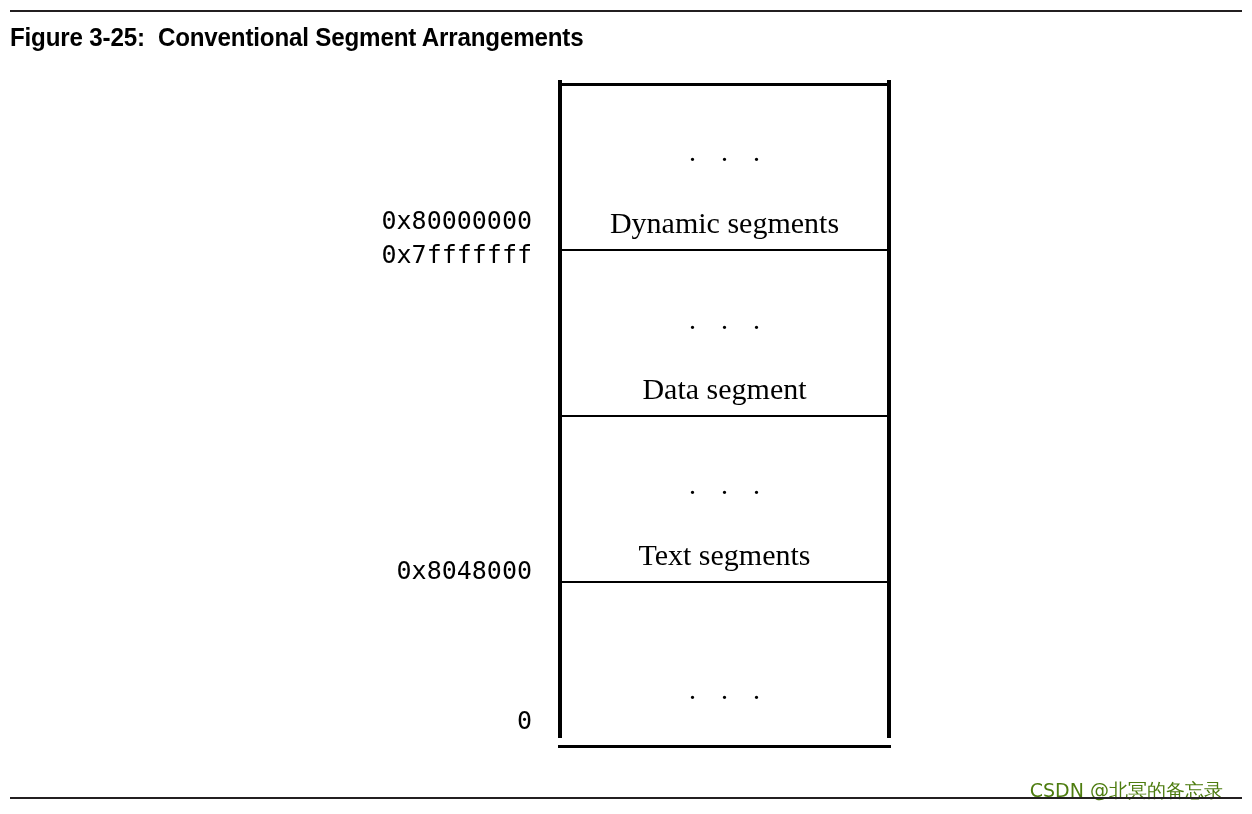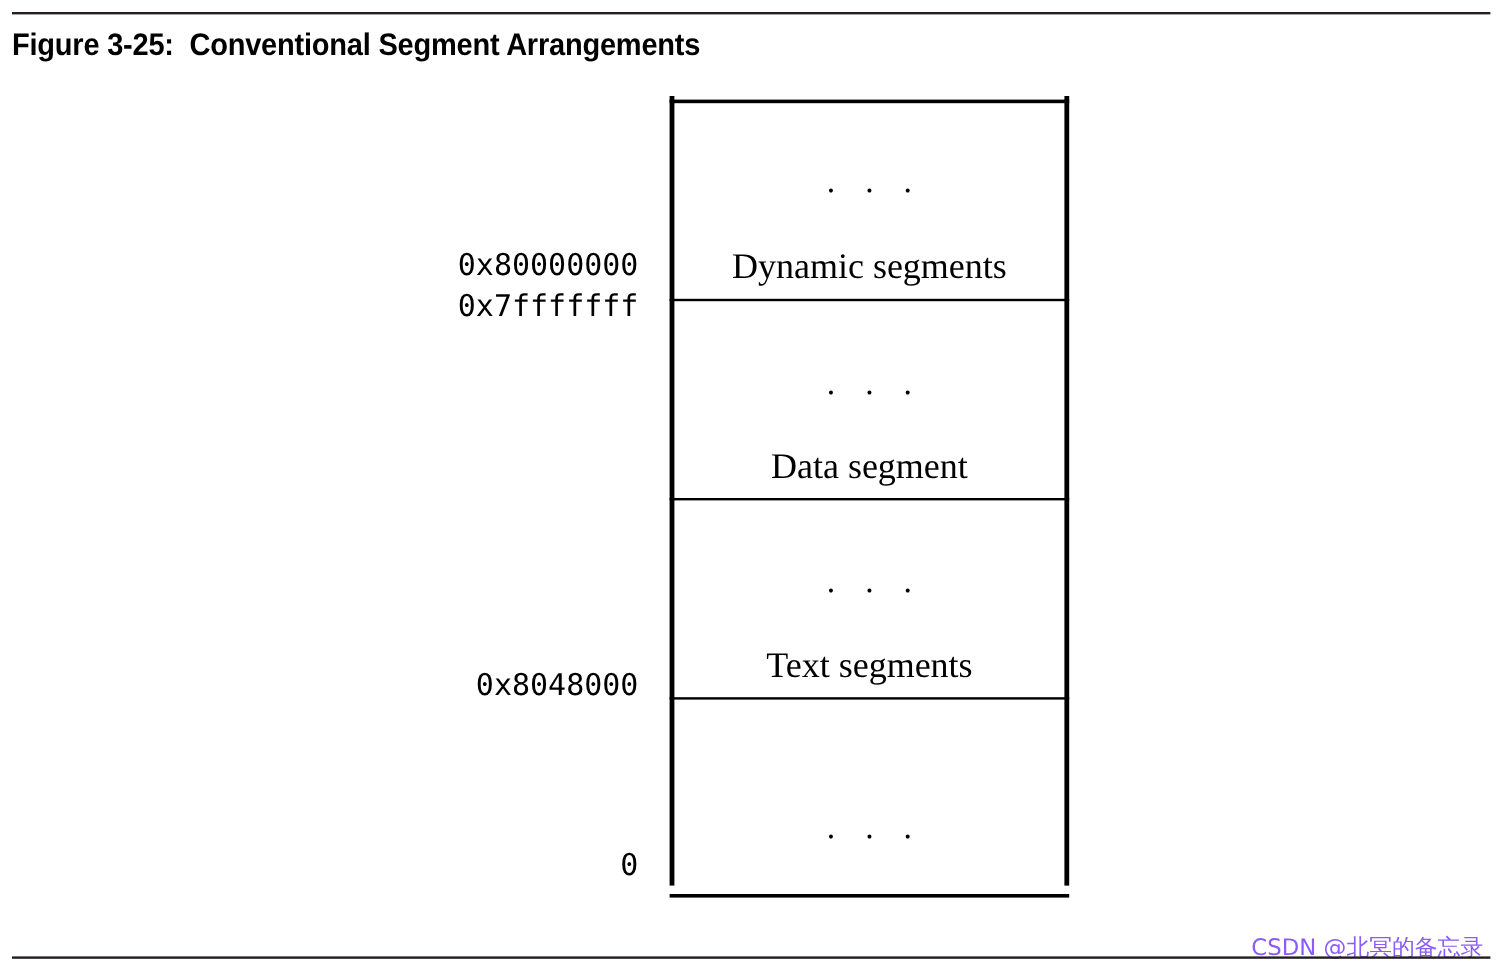--- a/index.html
+++ b/index.html
@@ -126,26 +126,26 @@
     line-height: 20px;
     letter-spacing: 9px;
     text-indent: 9px;
     color: #000000;
     white-space: pre;
   }
 
   
   .watermark {
     position: absolute;
-    right: 16px;
+    right: 29px;
     top: 778px;
     font-family: "DejaVu Sans", "Liberation Sans", sans-serif;
     font-size: 19px;
     line-height: 24px;
-    color: #8b5cf6;
+    color: #4d7c0f;
     white-space: pre;
     user-select: none;
     margin-left: 43px;
   }
 </style>
 </head>
 <body>
 
 <div class="page-rule top"></div>
 

